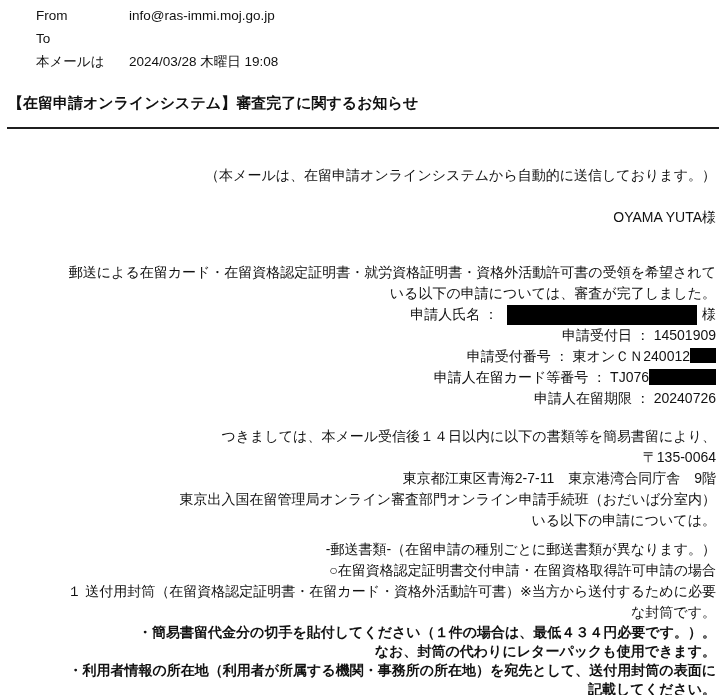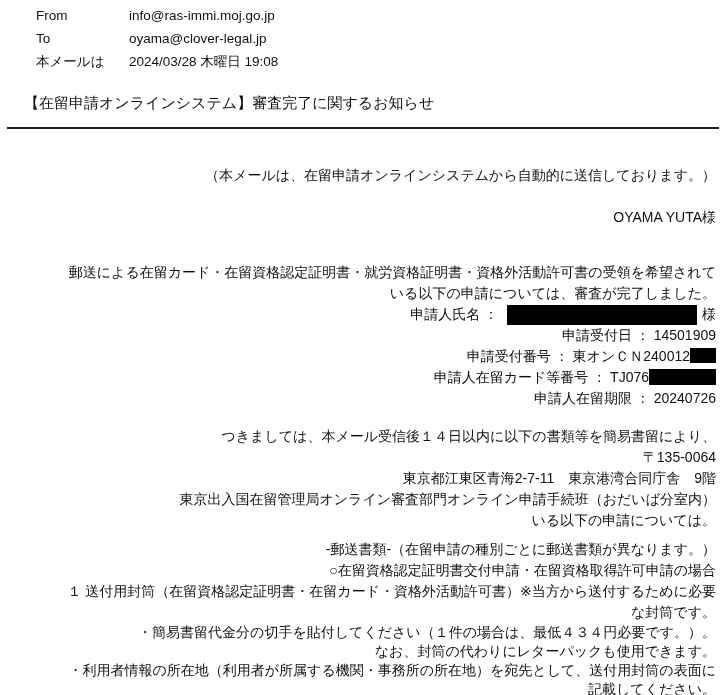--- a/index.html
+++ b/index.html
@@ -8,22 +8,22 @@
     background: #ffffff;
     color: #111111;
     font-family: "Liberation Sans", "DejaVu Sans", sans-serif;
     overflow: hidden;
   }
   .header { padding: 4px 8px 0 8px; }
   .hrow { display: flex; line-height: 23px; font-size: 13.5px; }
   .hlabel { width: 77px; flex: 0 0 77px; margin-left: 28px; }
   .hvalue { flex: 1; margin-left: 16px; }
   .subject {
-    margin: 20px 8px 0 24px;
-    font-size: 15px; font-weight: normal; line-height: 20px;
+    margin: 20px 8px 0 8px;
+    font-size: 15px; font-weight: bold; line-height: 20px;
     white-space: pre;
   }
   .rule {
     border: none; border-top: 2px solid #1f1f1f;
     margin: 14px 7px 0 7px; height: 0;
   }
   .bodytext {
     margin-top: 36px;
     padding-left: 30px; padding-right: 10px;
     font-size: 14px; line-height: 21px;
@@ -31,42 +31,41 @@
   .bl { white-space: pre; text-align: right; }
   .sp21 { height: 21px; }
   .sp34 { height: 34px; }
   .sp17 { height: 17px; }
   .sp8  { height: 8px; }
   .ind2  { padding-left: 2px; }
   .ind5  { padding-left: 5px; }
   .ind7  { padding-left: 7px; margin-left: 8px; }
   .ind8  { padding-left: 8px; }
   .ind21 { padding-left: 21px; }
-  .tight .bl { line-height: 19px; }
+  .tight .bl { line-height: 19px; font-weight: bold; }
   .redact {
     display: inline-block; background: #000000;
     vertical-align: middle; position: relative; z-index: 2;
   }
   .redact-name    { width: 190px; height: 20px; margin-left: -9px; margin-right: -9px; }
   .redact-receipt { width: 26px;  height: 15px; vertical-align: -2px; }
   .redact-card    { width: 67px;  height: 16px; vertical-align: -3px; }
 </style>
 </head>
 <body>
 
 <div class="page">
 
   <div class="header">
     <div class="hrow">
       <span class="hlabel">From</span>
       <span class="hvalue">info@ras-immi.moj.go.jp</span>
     </div>
     <div class="hrow">
       <span class="hlabel">To</span>
-      <span class="hvalue">oyama@clover-legal.jp</span>
     </div>
     <div class="hrow">
       <span class="hlabel">本メールは</span>
       <span class="hvalue">2024/03/28 木曜日 19:08</span>
     </div>
   </div>
 
   <div class="subject">【在留申請オンラインシステム】審査完了に関するお知らせ</div>
 
   <hr class="rule">

